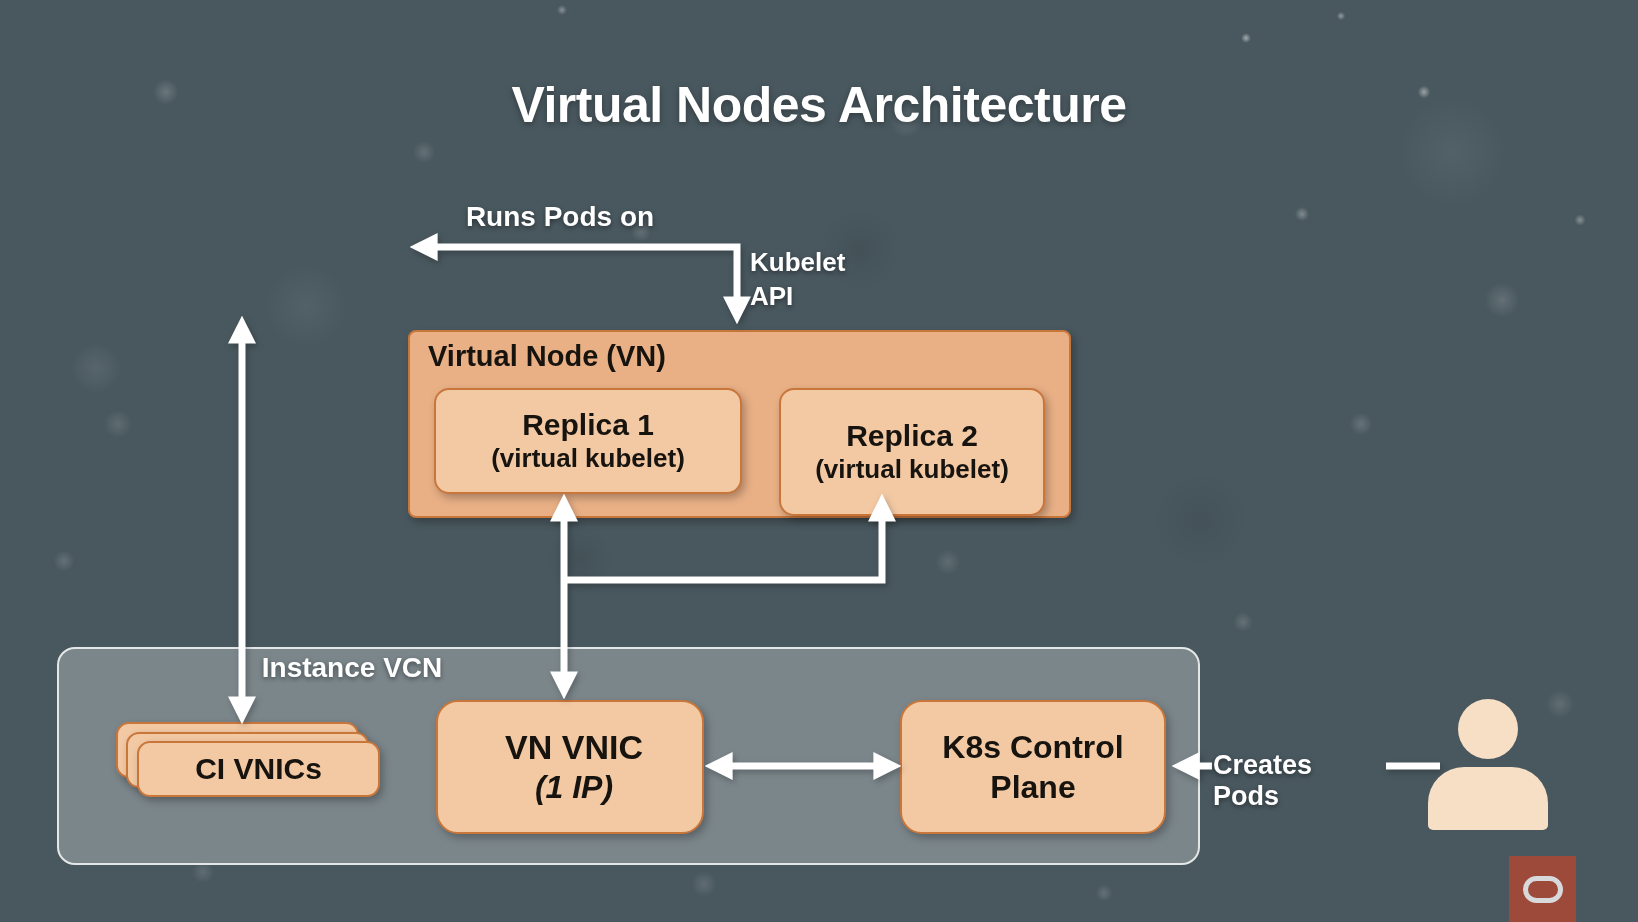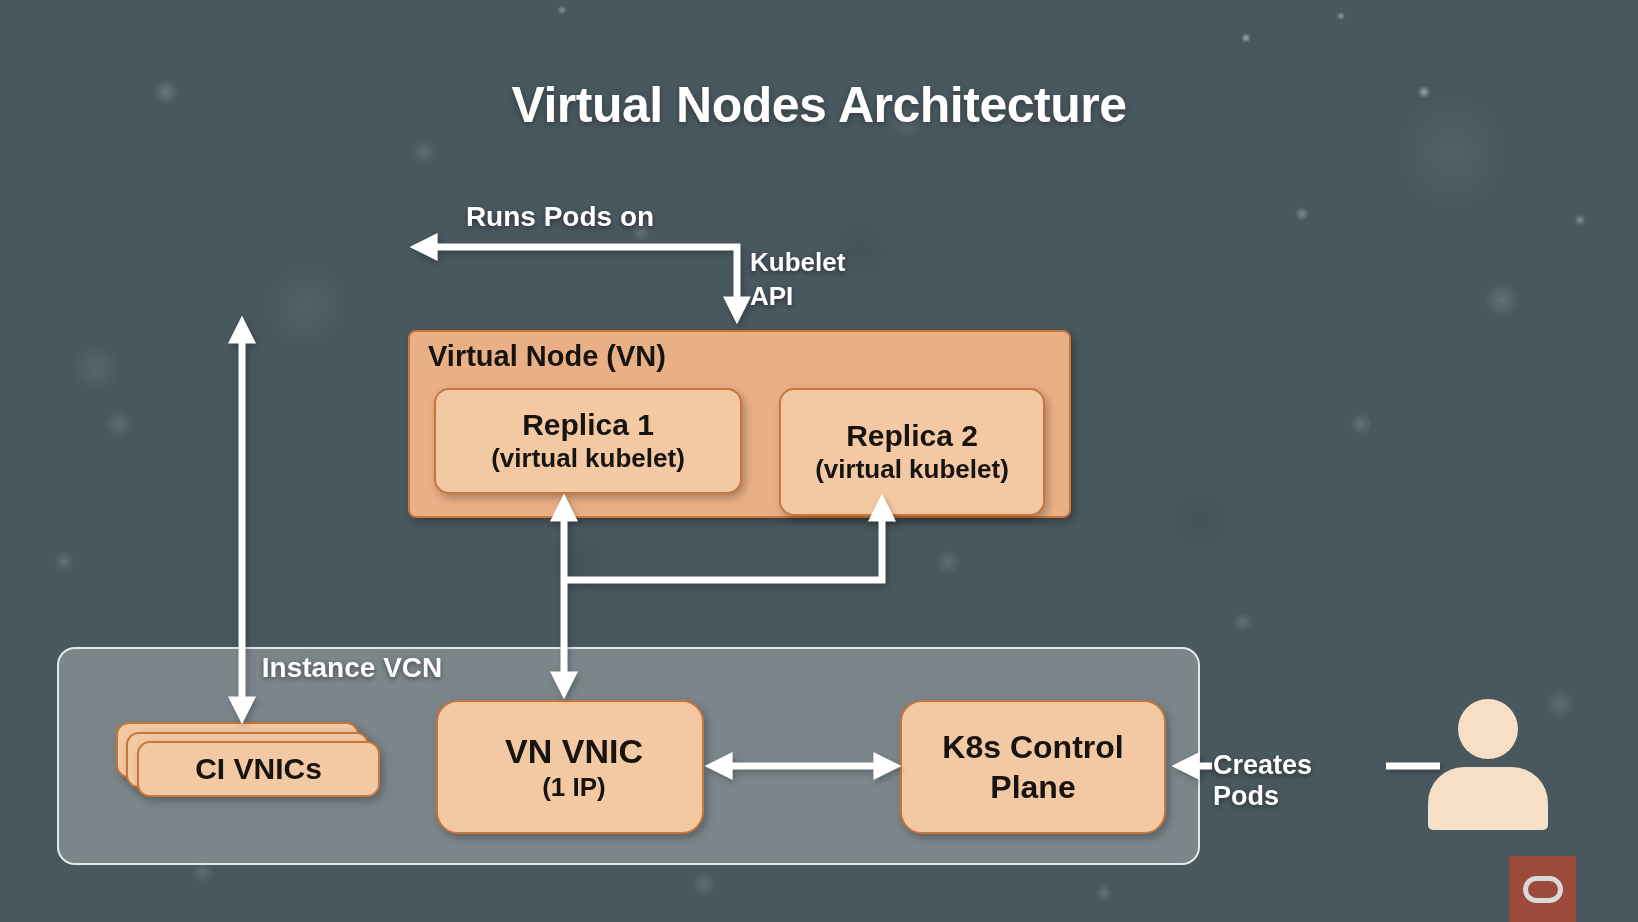--- a/index.html
+++ b/index.html
@@ -73,21 +73,21 @@
   .replica2{left:369px;top:56px;width:266px;height:128px;}
   .box-t1{font-size:30px;line-height:1.2;}
   .box-t2{font-size:26px;line-height:1.2;}
   .vcn-box{
     position:absolute;left:57px;top:647px;width:1143px;height:218px;box-sizing:border-box;
     background:var(--color-vcn-fill,rgba(255,255,255,.28));
     border:2px solid rgba(255,255,255,.8);border-radius:18px;
   }
   .vnvnic-box{left:436px;top:700px;width:268px;height:134px;border-radius:22px;padding-left:8px;}
   .vnvnic-box .box-t1{font-size:34px;}
-  .vnvnic-box .box-t2{font-size:26px;}
+  .vnvnic-box .box-t2{font-size:32px;font-style:italic;}
   .k8s-box{left:900px;top:700px;width:266px;height:134px;border-radius:22px;font-size:32px;line-height:1.25;padding:8px 20px;}
   .wlabel{
     position:absolute;color:var(--color-text-light,#fff);
     text-shadow:0 2px 5px rgba(0,0,0,.45);
   }
   .runs-pods{left:430px;top:201px;width:260px;text-align:center;font-size:28px;}
   .kubelet-api{left:750px;top:246px;width:120px;font-size:26px;line-height:1.3;}
   .vcn-title{left:252px;top:652px;width:200px;text-align:center;font-size:28px;}
   .creates-pods{left:1213px;top:750px;width:172px;text-align:left;font-size:27px;}
   .arrows{position:absolute;left:0;top:0;pointer-events:none;filter:drop-shadow(2px 3px 3px rgba(0,0,0,.25));}

